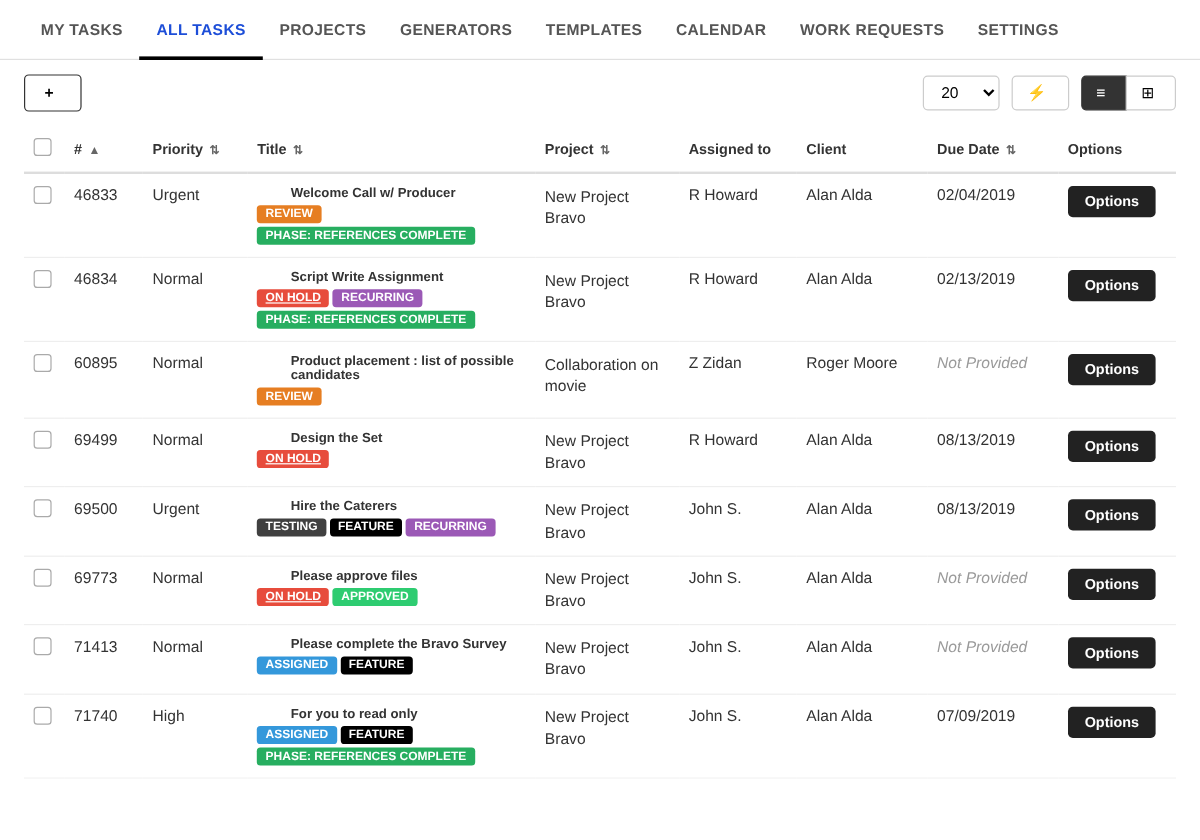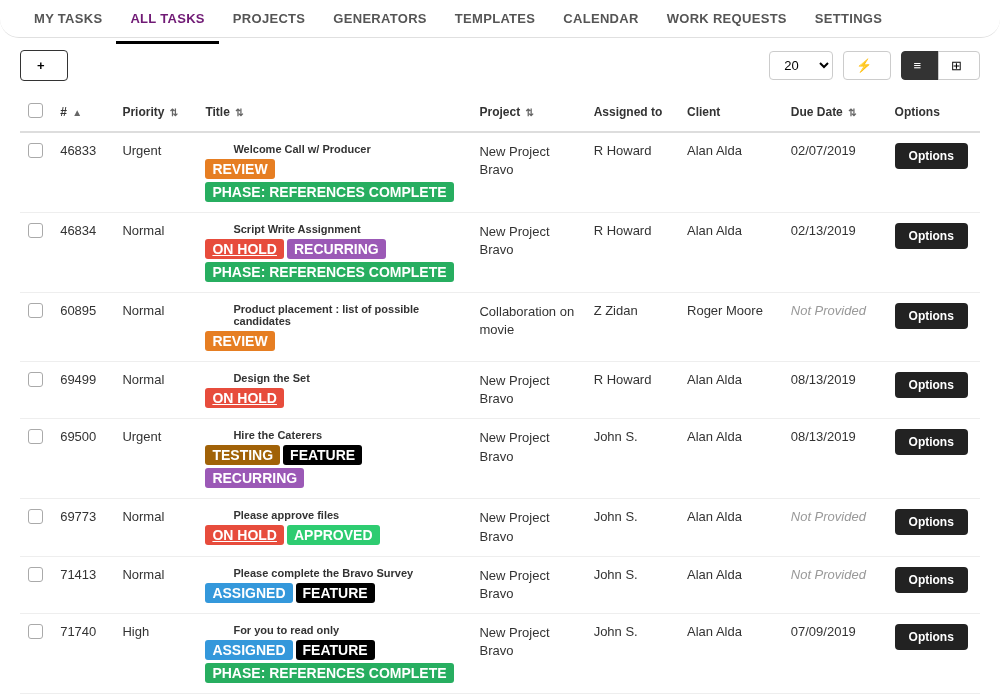--- a/index.html
+++ b/index.html
@@ -1,21 +1,21 @@
 <!DOCTYPE html>
 <html><head>
   <meta charset="utf-8">
   <style>
     * { box-sizing: border-box; margin: 0; padding: 0; }
     body { font-family: -apple-system, BlinkMacSystemFont, 'Segoe UI', Arial, sans-serif; background: #fff; font-size: 13px; color: #333; }
 
     
-    .nav { display: flex; align-items: center; border-bottom: 1px solid #e0e0e0; padding: 16px 20px; height: 38px; border-radius: 24px; }
+    .nav { display: flex; align-items: center; border-bottom: 1px solid #e0e0e0; padding: 16px 20px; height: 50px; }
     .nav-item { padding: 0 14px; height: 50px; display: flex; align-items: center; font-size: 13px; font-weight: 600; color: #555; letter-spacing: 0.3px; cursor: pointer; text-transform: uppercase; position: relative; }
-    .nav-item.active { color: #701a75; }
+    .nav-item.active { color: #1d4ed8; }
     .nav-item.active::after { content: ''; position: absolute; bottom: 0; left: 0; right: 0; height: 3px; background: #000; }
 
     
     .toolbar { display: flex; align-items: center; padding: 12px 20px; gap: 10px; }
     .add-task-btn { display: flex; align-items: center; gap: 6px; border: 1.5px solid #333; background: #fff; padding: 7px 16px; border-radius: 4px; font-size: 13px; font-weight: 700; cursor: pointer; letter-spacing: 0.5px; }
     .spacer { flex: 1; }
     .per-page-select { border: 1px solid #ccc; border-radius: 4px; padding: 5px 10px; font-size: 13px; cursor: pointer; background: #fff; }
     .filter-btn { display: flex; align-items: center; gap: 5px; border: 1px solid #ccc; background: #fff; padding: 6px 12px; border-radius: 4px; font-size: 13px; cursor: pointer; }
     .view-btn { display: flex; align-items: center; gap: 5px; border: 1px solid #ccc; background: #fff; padding: 6px 12px; font-size: 13px; cursor: pointer; }
     .view-btn.active { background: #333; color: #fff; border-color: #333; }
@@ -37,26 +37,26 @@
     .col-priority { width: 80px; }
     .col-title { width: 220px; }
     .col-project { width: 110px; }
     .col-assigned { width: 90px; margin-left: 20px; }
     .col-client { width: 100px; }
     .col-due { width: 100px; }
     .col-options { width: 90px; }
 
     .task-title { font-weight: 700; font-size: 11px; margin-bottom: 4px; margin-left: 28px; }
     .tags { display: flex; flex-wrap: wrap; gap: 3px; margin-top: 3px; }
-    .tag { display: inline-block; padding: 2px 7px; border-radius: 3px; font-size: 14px; font-weight: 700; color: #fff; text-transform: uppercase; white-space: nowrap; }
+    .tag { display: inline-block; padding: 2px 7px; border-radius: 3px; font-size: 10px; font-weight: 700; color: #fff; text-transform: uppercase; white-space: nowrap; }
     .tag-review { background: #e67e22; }
     .tag-phase-ref { background: #27ae60; }
     .tag-on-hold { background: #e74c3c; text-decoration: underline; }
     .tag-recurring { background: #9b59b6; }
-    .tag-testing { background: #a16207; }
+    .tag-testing { background: #404040; }
     .tag-feature { background: #000000; color: #fff; }
     .tag-approved { background: #2ecc71; }
     .tag-assigned { background: #3498db; }
 
     .options-btn { background: #222; color: #fff; border: none; border-radius: 4px; padding: 6px 14px; font-size: 12px; font-weight: 600; cursor: pointer; }
 
     .not-provided { color: #999; font-style: italic; }
 
     .sort-icon { font-size: 10px; margin-left: 2px; color: #666; }
     .check-box { width: 15px; height: 15px; border: 1.5px solid #aaa; border-radius: 3px; display: inline-block; cursor: pointer; }
@@ -127,21 +127,21 @@
           <td class="col-title">
             <div class="task-title">Welcome Call w/ Producer</div>
             <div class="tags">
               <span class="tag tag-review">REVIEW</span>
               <span class="tag tag-phase-ref">PHASE: REFERENCES COMPLETE</span>
             </div>
           </td>
           <td class="col-project project-cell">New Project Bravo</td>
           <td class="col-assigned">R Howard</td>
           <td class="col-client">Alan Alda</td>
-          <td class="col-due">02/07/2019</td>
+          <td class="col-due">02/04/2019</td>
           <td class="col-options"><button class="options-btn">Options</button></td>
         </tr>
         <tr>
           <td class="col-check"><span class="check-box"></span></td>
           <td class="col-num">46834</td>
           <td class="col-priority">Normal</td>
           <td class="col-title">
             <div class="task-title">Script Write Assignment</div>
             <div class="tags">
               <span class="tag tag-on-hold">ON HOLD</span>

